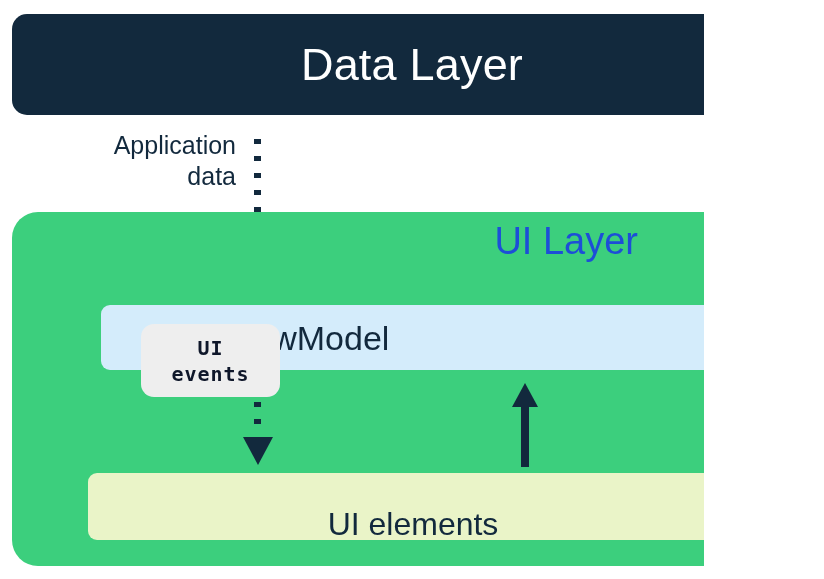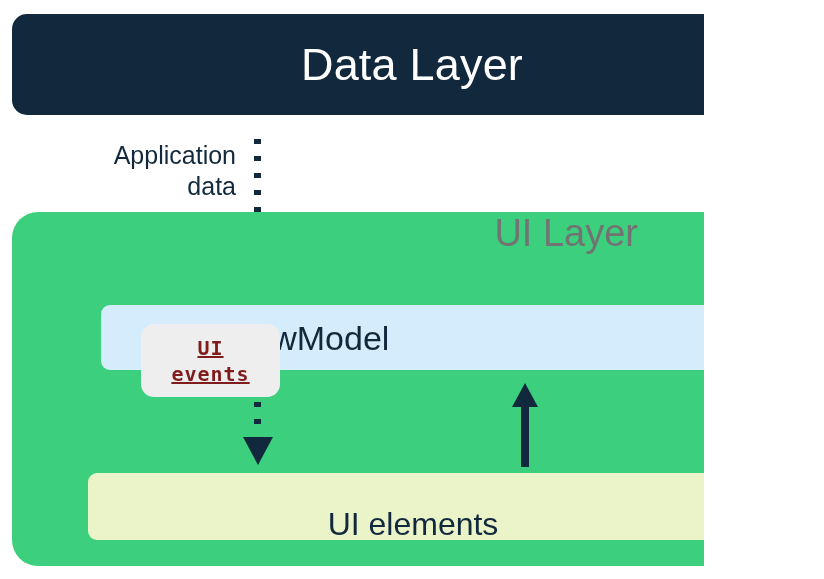--- a/index.html
+++ b/index.html
@@ -36,21 +36,21 @@
     font-size: 45px;
     line-height: 1;
     letter-spacing: 0.2px;
     font-weight: 400;
   }
 
   
   .app-data-label {
     position: absolute;
     left: 60px;
-    top: 140px;
+    top: 130px;
     width: 176px;
     text-align: right;
     color: #12293d;
     font-size: 25px;
     line-height: 31px;
     font-weight: 400;
     white-space: pre-line;
   }
 
   
@@ -59,22 +59,22 @@
     left: 12px;
     top: 212px;
     width: 800px;
     height: 354px;
     background: #3ccf7d;
     border-radius: 26px;
   }
   .ui-layer-title {
     position: absolute;
     right: 66px;
-    top: 214px;
-    color: #737373;
+    top: 222px;
+    color: #1d4ed8;
     font-size: 38px;
     line-height: 1;
     font-weight: 400;
   }
 
   
   .viewmodel-bar {
     position: absolute;
     left: 101px;
     top: 305px;
@@ -106,23 +106,22 @@
     display: flex;
     flex-direction: column;
     align-items: center;
     justify-content: center;
   }
   .ui-state-line {
     font-family: "DejaVu Sans Mono", "Liberation Mono", monospace;
     font-weight: bold;
     font-size: 20px;
     line-height: 26px;
-    color: #7f1d1d;
+    color: #0f172a;
     letter-spacing: 1px;
-    text-decoration: underline;
   }
 
   
   .ui-elements-box {
     position: absolute;
     left: 88px;
     top: 473px;
     width: 650px;
     height: 67px;
     background: #eaf4c8;

